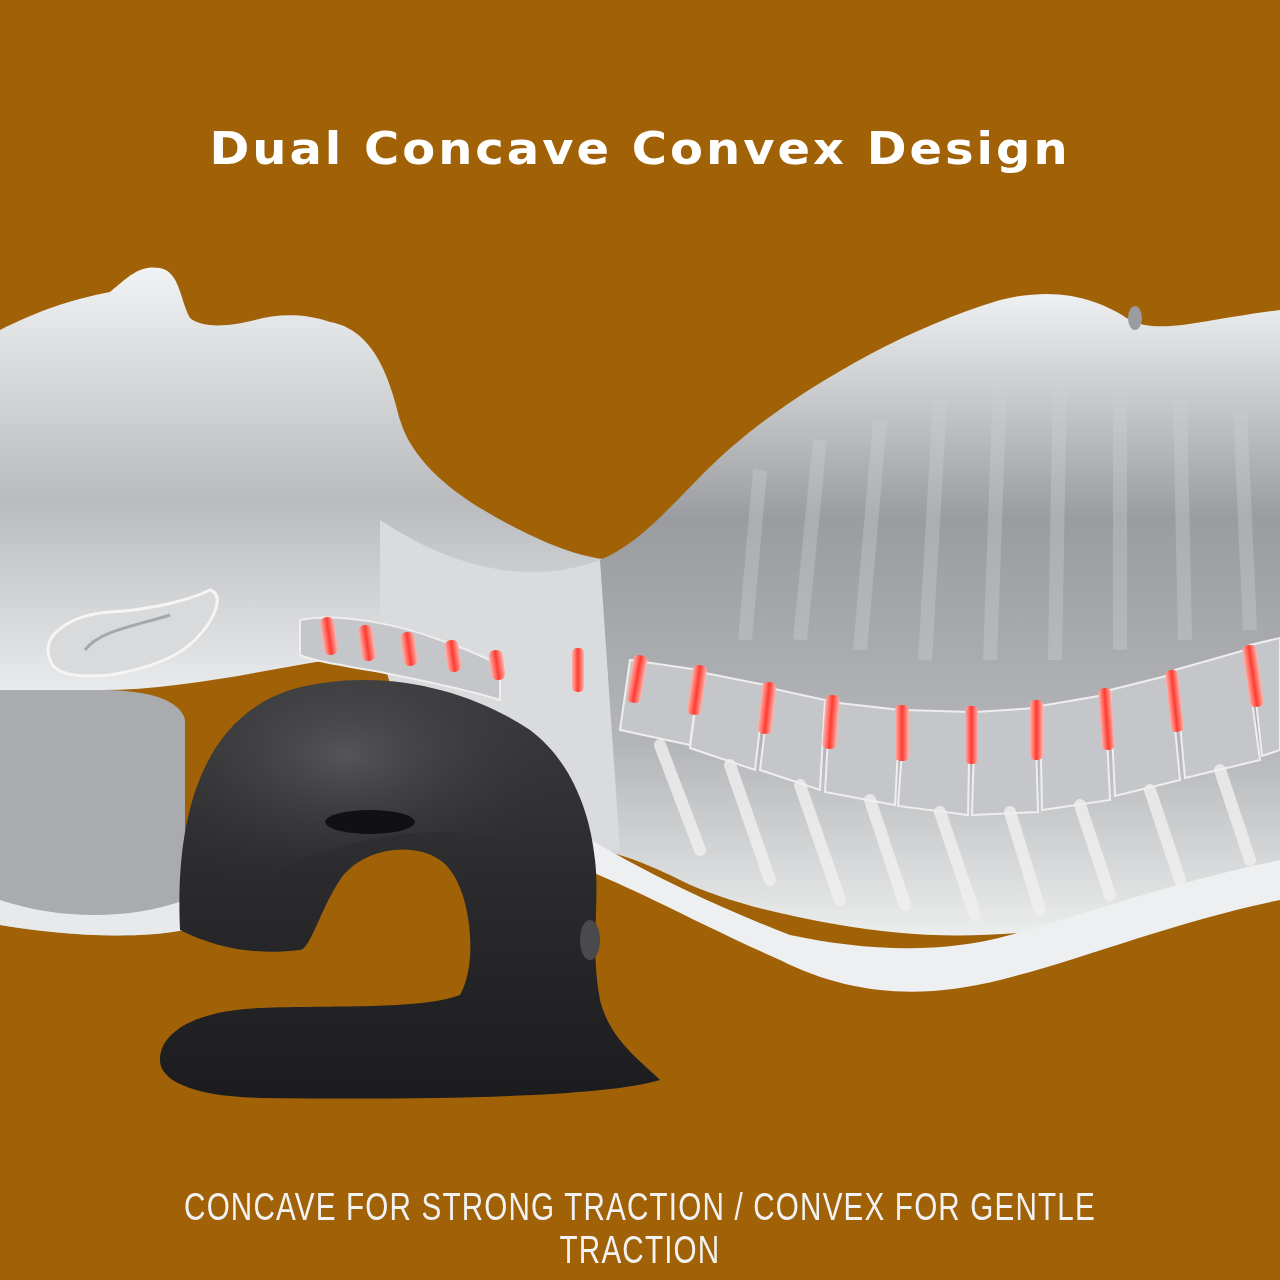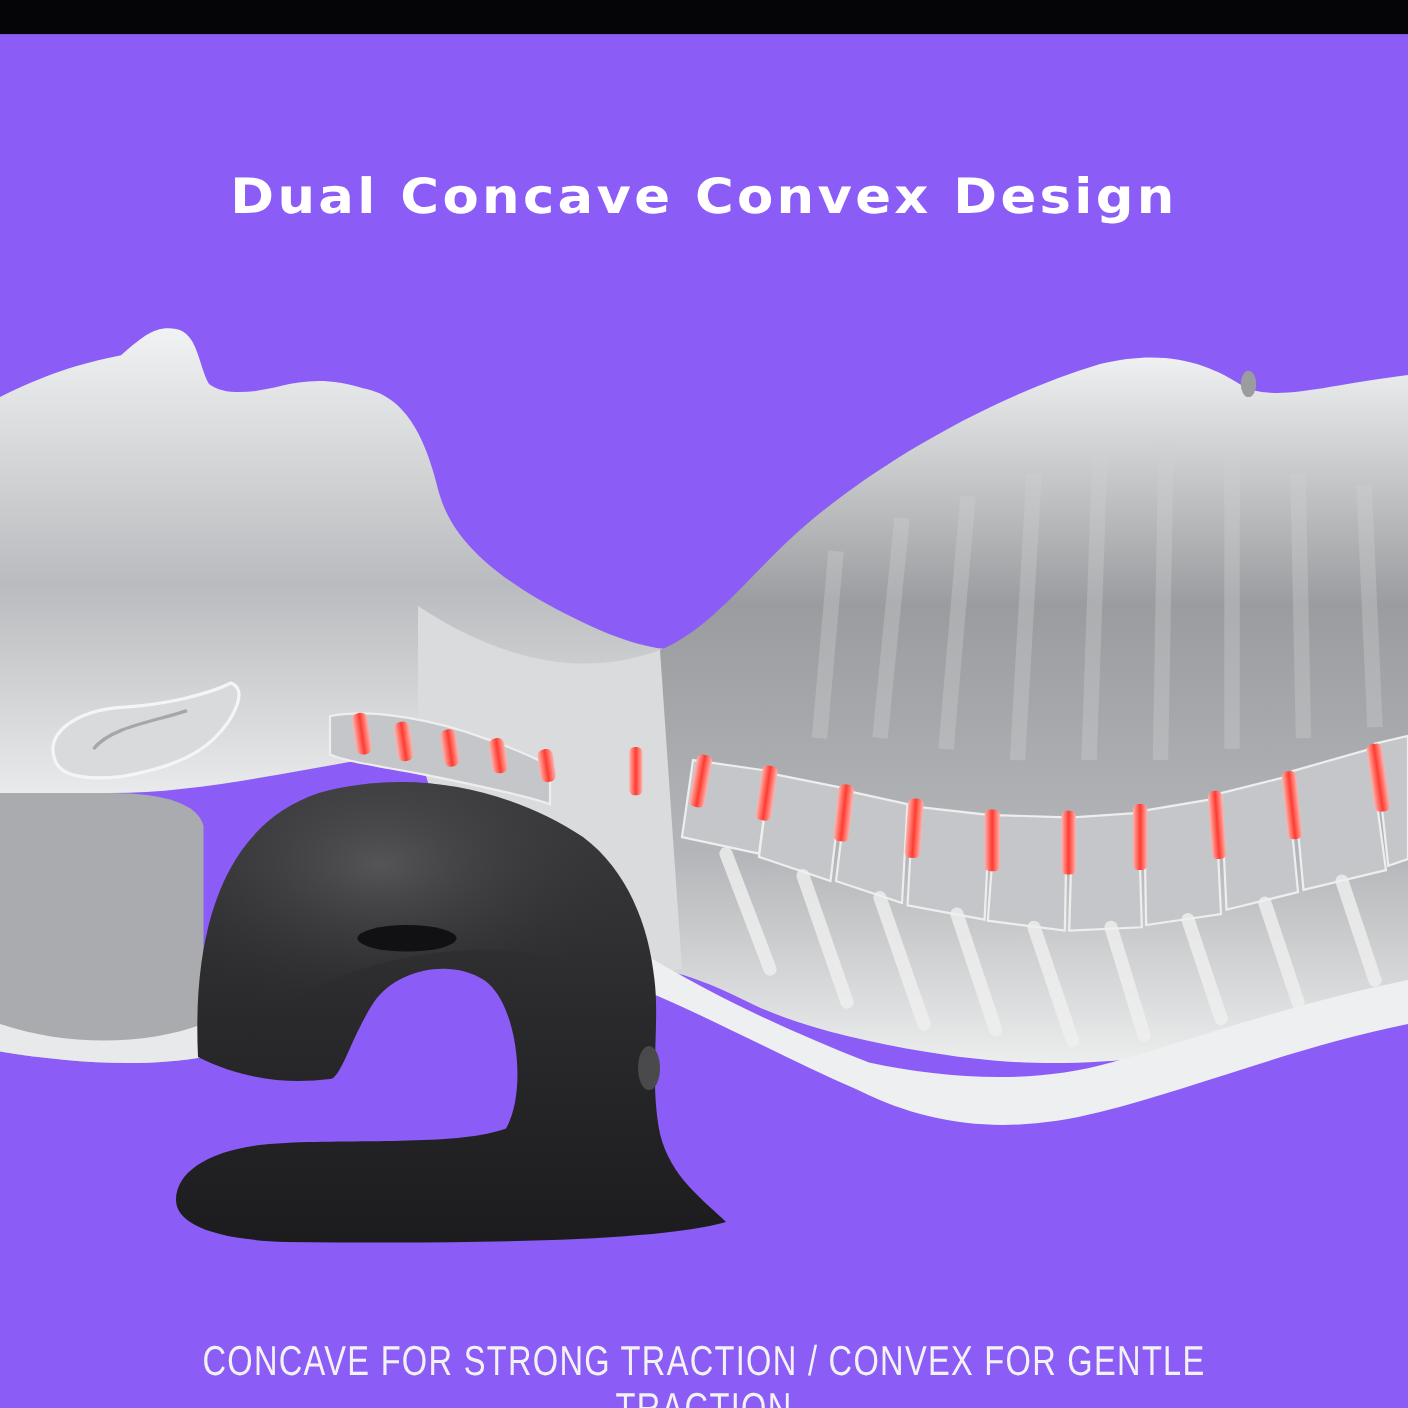--- a/index.html
+++ b/index.html
@@ -1,18 +1,18 @@
 <!DOCTYPE html>
 <html><head>
 <meta charset="utf-8">
 <style>
   html, body { margin:0; padding:0; background:#050507; }
   body { width:1280px; height:1280px; position:relative; overflow:hidden;
          font-family:"DejaVu Sans", sans-serif; }
-  .canvas { position:absolute; inset:0; background:#8b5cf6;margin-top:31px; }
+  .canvas { position:absolute; inset:0; background:#a16207; }
   .headline { position:absolute; left:0; width:1280px; top:120px; text-align:center;
     color:#ffffff; font-family:"DejaVu Sans", sans-serif; font-weight:bold;
     font-size:48px; letter-spacing:3px; transform:scaleY(0.92); }
   .subline { position:absolute; left:0; width:1280px; top:1186px; text-align:center;
     color:#f2f2f2; font-family:"Liberation Sans Narrow","Liberation Sans", sans-serif;
     font-size:38px; letter-spacing:1.5px; font-weight:normal;
     transform:scaleX(0.78); transform-origin:center; }
   svg.art { position:absolute; left:0; top:0; }
 </style>
 </head>

